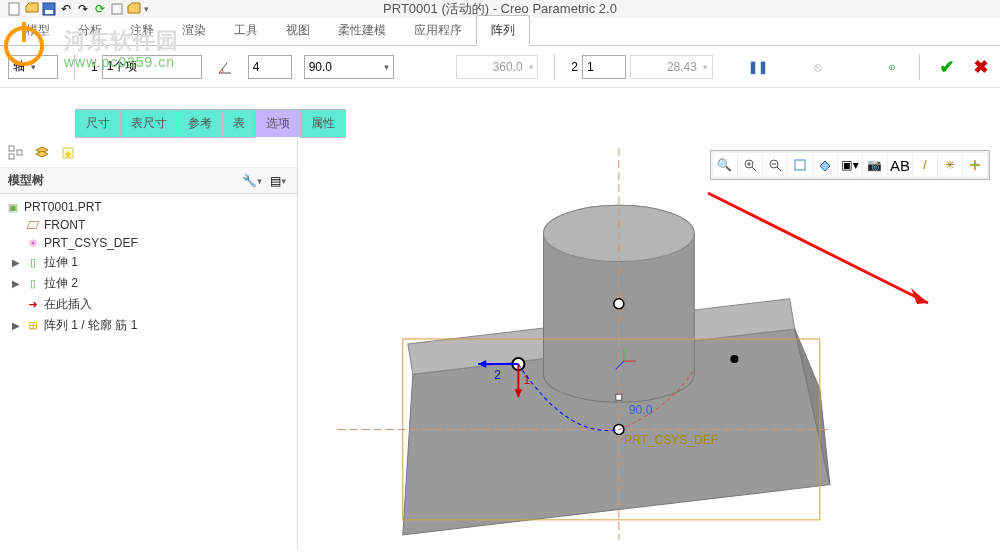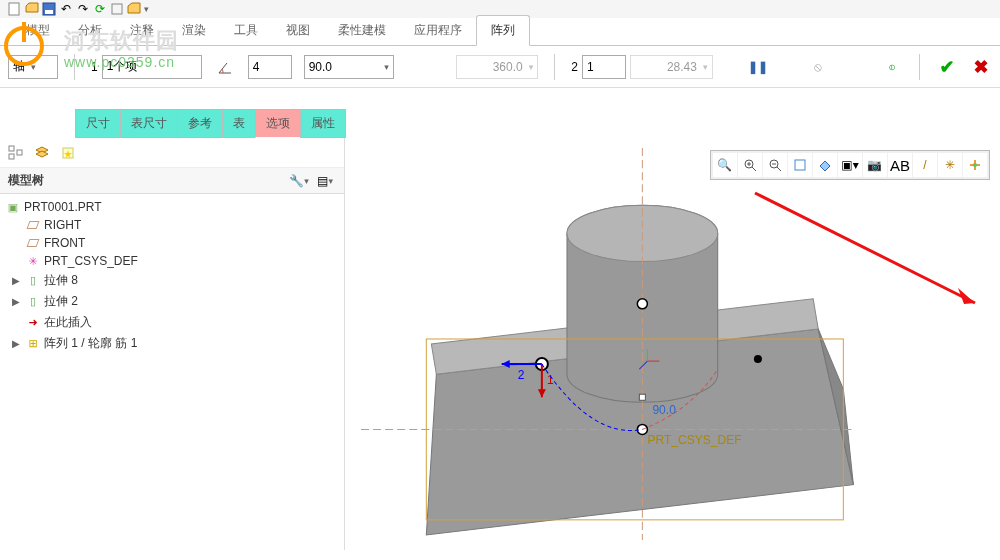--- a/index.html
+++ b/index.html
@@ -20,25 +20,25 @@
 .opt-group { display: flex; align-items: center; gap: 4px; }
 .vsep { width: 1px; height: 26px; background: #ccc; margin: 0 4px; }
 .icon-btn { width: 22px; height: 22px; display: inline-flex; align-items: center; justify-content: center; border: 1px solid transparent; cursor: pointer; }
 .disabled { opacity: 0.4; padding-left: 36px; }
 .check { color: #0a0; font-size: 18px; font-weight: bold; }
 .cross { color: #c00; font-size: 18px; font-weight: bold; }
 .dropdown-arrow { color: #666; font-size: 9px; }
 
 .sub-tabs { height: 30px; display: flex; align-items: flex-end; padding-left: 75px; margin-top: 20px; }
 .sub-tab { padding: 5px 10px; border: 1px solid #bbb; background: #5eead4; color: #555; font-size: 12px; margin-right: -1px; cursor: pointer; }
-.sub-tab.active { background: #fca5a5; border-bottom: 1px solid #fff; }
+.sub-tab.active { background: #c4b5fd; border-bottom: 1px solid #fff; }
 
 .main-area { display: flex; height: calc(100% - 148px); }
 
-.sidebar { width: 345px; border-right: 1px solid #ddd; background: #fff; display: flex; flex-direction: column; }
+.sidebar { width: 298px; border-right: 1px solid #ddd; background: #fff; display: flex; flex-direction: column; }
 .sidebar-toolbar { height: 30px; display: flex; align-items: center; padding: 0 4px; gap: 2px; border-bottom: 1px solid #eee; }
 .sidebar-toolbar .icon-btn { width: 24px; height: 24px; }
 .sidebar-header { height: 26px; display: flex; align-items: center; justify-content: space-between; padding: 0 8px; background: #f7f7f7; border-bottom: 1px solid #ddd; }
 .sidebar-header-title { font-weight: bold; color: #444; }
 .sidebar-header-right { display: flex; gap: 4px; }
 
 .tree { padding: 4px 2px; }
 .tree-item { display: flex; align-items: center; padding: 2px 4px; gap: 4px; color: #333; cursor: pointer; }
 .tree-expand { width: 10px; color: #666; font-size: 10px; }
 .tree-icon { width: 14px; height: 14px; display: inline-flex; align-items: center; justify-content: center; font-size: 11px; }
@@ -92,20 +92,21 @@
       <svg width="14" height="14">
         <rect x="2" y="2" width="10" height="10" fill="none" stroke="#888"></rect>
       </svg>
     </span>
   <span class="titlebar-icon">
       <svg width="14" height="14">
         <path d="M1 4 L5 1 L13 1 L13 11 L1 11 Z" fill="#fc6" stroke="#a70"></path>
       </svg>
     </span>
   <span class="dropdown-arrow">▾</span>
+  <div class="titlebar-center">PRT0001 (活动的) - Creo Parametric 2.0</div>
 </div>
 
 <div class="ribbon-tabs">
   <div class="ribbon-tab">模型</div>
   <div class="ribbon-tab">分析</div>
   <div class="ribbon-tab">注释</div>
   <div class="ribbon-tab">渲染</div>
   <div class="ribbon-tab">工具</div>
   <div class="ribbon-tab">视图</div>
   <div class="ribbon-tab">柔性建模</div>
@@ -213,36 +214,30 @@
     </div>
     <div class="tree">
       <div class="tree-item">
         <span class="tree-icon part-icon">▣</span>
         <span>PRT0001.PRT</span>
       </div>
       <div class="tree-item" style="padding-left:24px">
         <span class="tree-icon">
             <span class="plane-icon"></span>
           </span>
-        <span>RIGHT</span>
-      </div>
-      <div class="tree-item" style="padding-left:24px">
-        <span class="tree-icon">
-            <span class="plane-icon"></span>
-          </span>
         <span>FRONT</span>
       </div>
       <div class="tree-item" style="padding-left:24px">
         <span class="tree-icon csys-icon">✳</span>
         <span>PRT_CSYS_DEF</span>
       </div>
       <div class="tree-item" style="padding-left:10px">
         <span class="tree-expand">▶</span>
         <span class="tree-icon extrude-icon">▯</span>
-        <span>拉伸 8</span>
+        <span>拉伸 1</span>
       </div>
       <div class="tree-item" style="padding-left:10px">
         <span class="tree-expand">▶</span>
         <span class="tree-icon extrude-icon">▯</span>
         <span>拉伸 2</span>
       </div>
       <div class="tree-item" style="padding-left:24px">
         <span class="tree-icon insert-icon">➜</span>
         <span>在此插入</span>
       </div>

